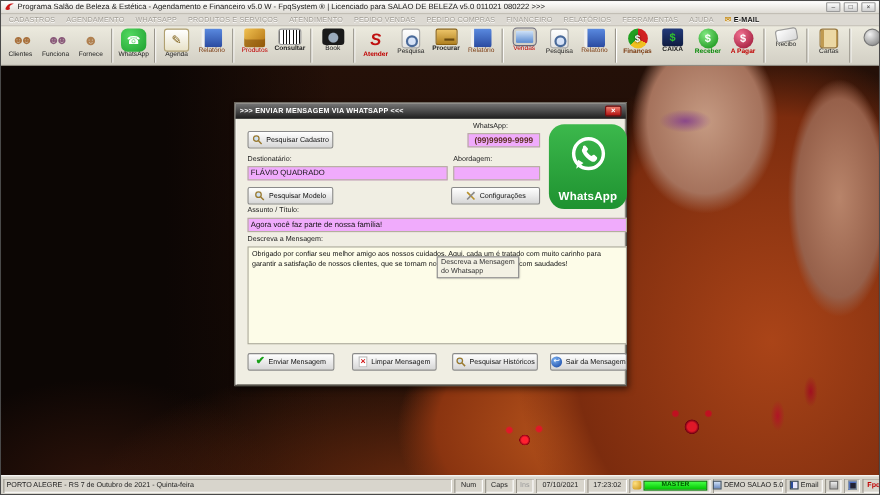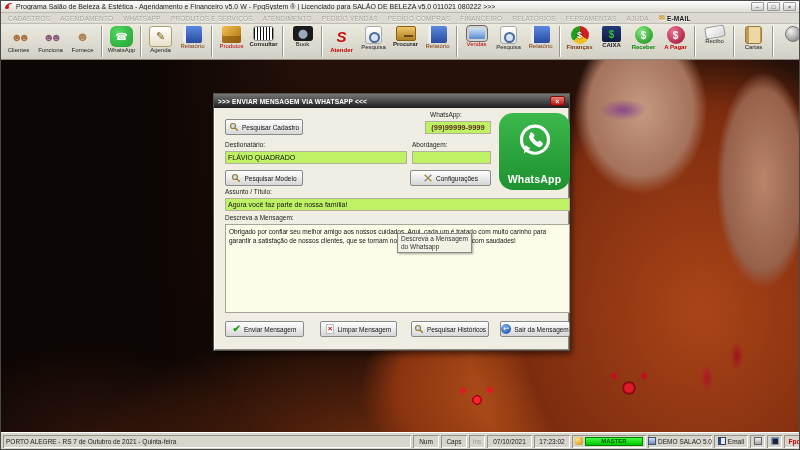--- a/index.html
+++ b/index.html
@@ -82,21 +82,21 @@
       linear-gradient(#241008,#170b06);}
 
   
   .dialog{position:absolute;left:212px;top:92px;width:357px;height:258px;background:#f0eee3;
     border:1px solid #55524a;box-shadow:inset 1px 1px 0 #fbfaf6,inset -1px -1px 0 #8a877e,2px 3px 6px rgba(0,0,0,.55);}
   .dlg-title{height:14px;background:linear-gradient(#767676,#1d1d1d);color:#fff;display:flex;align-items:center;
     padding:0 4px;font-size:6.5px;font-weight:bold;letter-spacing:.2px;}
   .dlg-close{margin-left:auto;width:15px;height:10px;display:flex;align-items:center;justify-content:center;
     background:linear-gradient(#f08070,#b01010);border:1px solid #7a0c0c;border-radius:2px;color:#fff;font-size:7px;line-height:7px;}
   .dl{position:absolute;font-size:6.5px;line-height:8px;color:#222;white-space:nowrap;}
-  .fld{position:absolute;height:13px;background:#bef264;border:1px solid #b3b09c;font-size:7px;color:#111;
+  .fld{position:absolute;height:13px;background:#f0abfc;border:1px solid #b3b09c;font-size:7px;color:#111;
     display:flex;align-items:center;padding:0 2px;overflow:hidden;white-space:nowrap;}
   .btn{position:absolute;height:16px;display:flex;align-items:center;justify-content:center;gap:3px;
     background:linear-gradient(#ffffff,#e9e9e9 55%,#d6d6d6);border:1px solid #8a8a8a;border-radius:2px;
     font-size:6.5px;color:#111;white-space:nowrap;}
   .phone{font-weight:bold;color:#5a2d20;justify-content:center;font-size:7.5px;}
   .msgbox{position:absolute;left:11px;top:130px;width:345px;height:89px;background:#fdfce8;border:1px solid #a8a598;
     font-size:6.5px;line-height:9px;color:#111;padding:2px 3px;overflow:hidden;}
   .tooltip{position:absolute;left:183px;top:139px;background:#f3f1e4;border:1px solid #8a8a8a;
     box-shadow:1px 1px 2px rgba(0,0,0,.35);padding:1px 3px;font-size:6.5px;line-height:8px;color:#333;white-space:nowrap;}
   .walogo{position:absolute;left:285px;top:19px;width:71px;height:77px;border-radius:14px;

